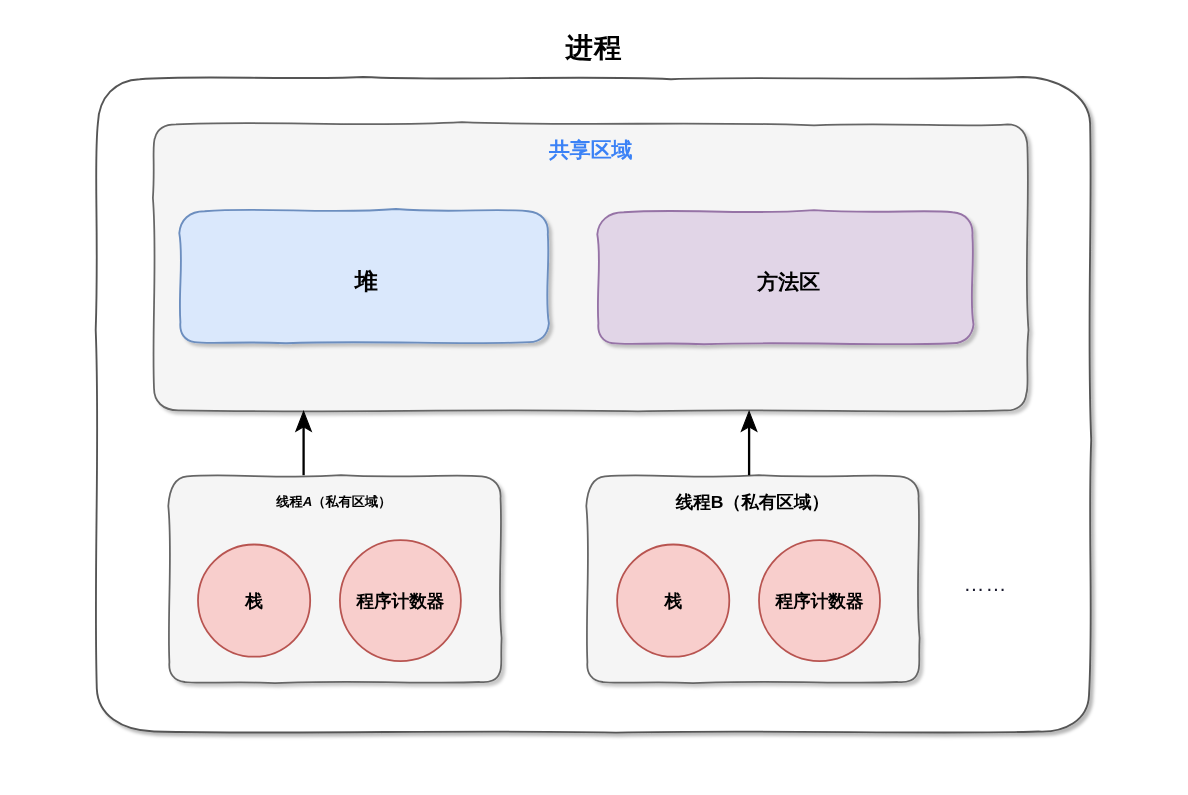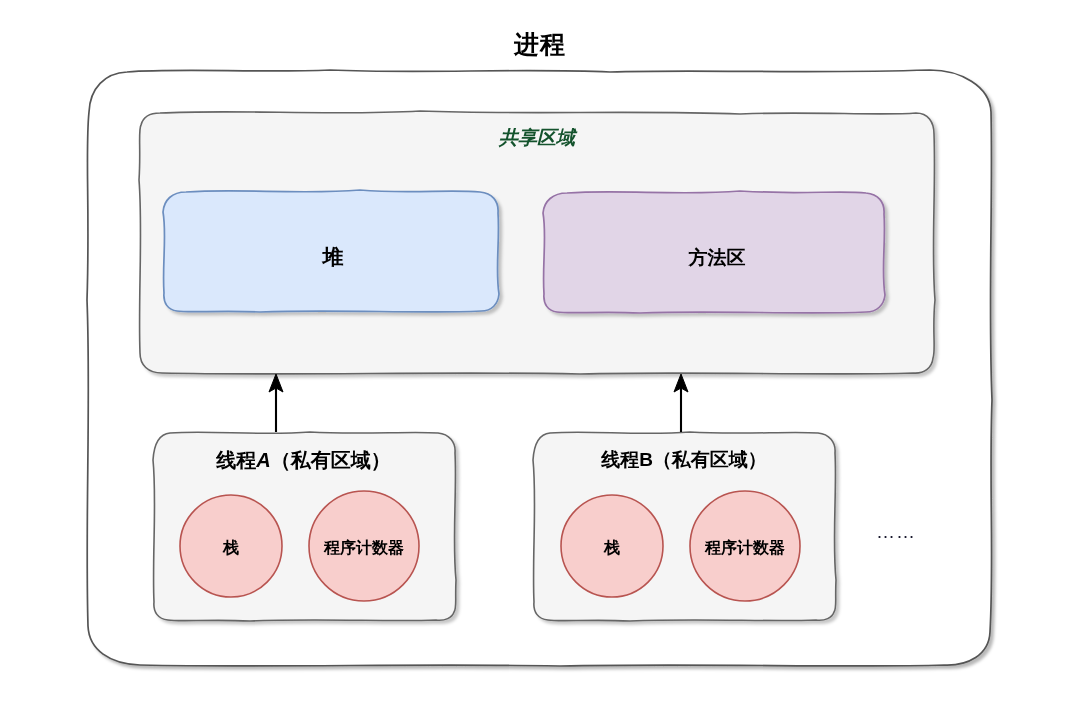--- a/index.html
+++ b/index.html
@@ -42,49 +42,48 @@
     font-size: 25px;
     font-weight: bold;
     letter-spacing: 1px;
   }
   .shared-title {
     top: 128px;
     left: 140px;
     width: 794px;
     font-size: 19px;
     font-weight: bold;
-    color: #14532d;
-    font-style: italic;
+    color: #3b82f6;
   }
   .heap-label {
     top: 246px;
     left: 168px;
     width: 330px;
     font-size: 21px;
     font-weight: bold;
   }
   .method-label {
     top: 248px;
     left: 548px;
     width: 338px;
     font-size: 19px;
     font-weight: bold;
   }
   .thread-a-title {
     top: 450px;
     left: 152px;
     width: 303px;
-    font-size: 20px;
+    font-size: 12px;
     font-weight: bold;
   }
   .thread-b-title {
     top: 450px;
     left: 533px;
     width: 302px;
-    font-size: 19px;
+    font-size: 16px;
     font-weight: bold;
   }
   .circle-label {
     font-size: 16px;
     font-weight: bold;
   }
   .ca1 { top: 540px; left: 181px; width: 100px; }
   .ca2 { top: 540px; left: 311px; width: 106px; }
   .cb1 { top: 540px; left: 562px; width: 100px; }
   .cb2 { top: 540px; left: 692px; width: 106px; }

